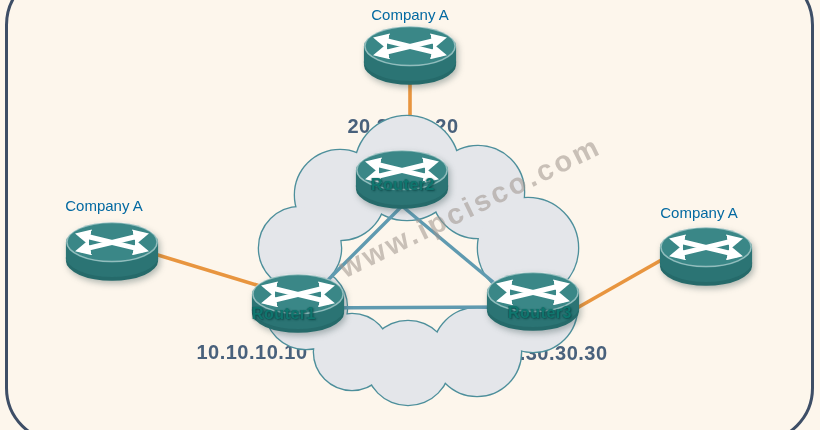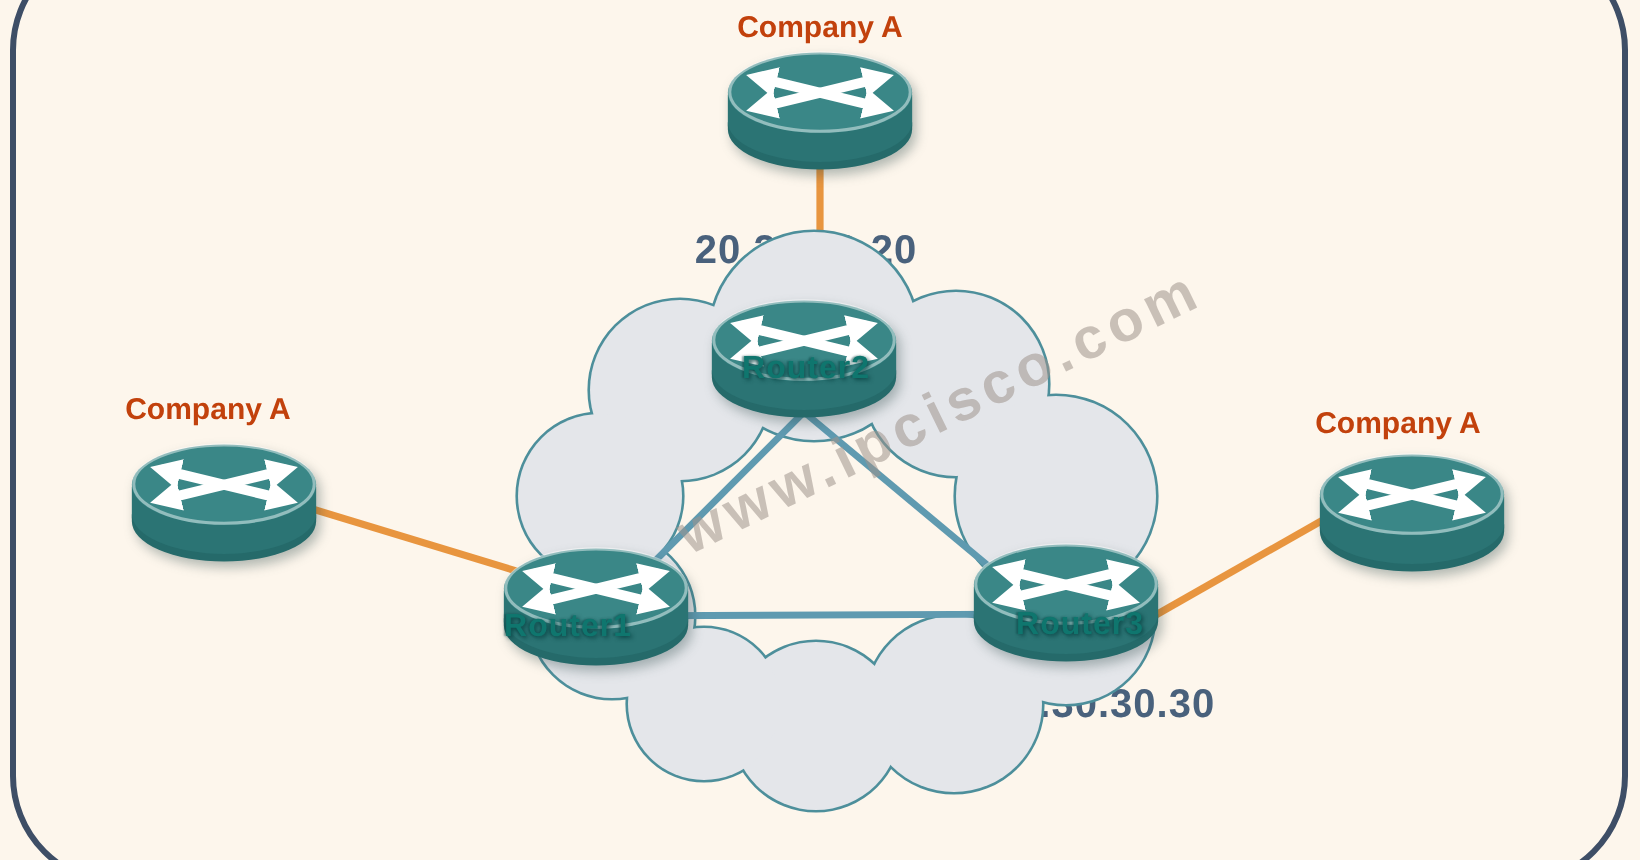--- a/index.html
+++ b/index.html
@@ -8,21 +8,21 @@
     background:#fdf6ec;
     font-family:"Liberation Sans", sans-serif;
   }
   .stage{position:absolute;inset:0;width:820px;height:430px;overflow:hidden;}
   .frame{
     position:absolute;left:5px;top:-30px;width:803px;height:467px;
     border:3px solid #3e4e66;border-radius:55px;background:transparent;
   }
   .layer{position:absolute;left:0;top:0;width:820px;height:430px;pointer-events:none;}
   .label{
-    position:absolute;font-weight:bold;color:#c2410c;font-size:15px;
+    position:absolute;font-weight:normal;color:#0369a1;font-size:15px;
     white-space:nowrap;transform:translate(-50%,-50%);
   }
   .ip{
     position:absolute;font-weight:bold;color:#49617c;font-size:20px;
     white-space:nowrap;transform:translate(-50%,-50%);letter-spacing:.5px;
   }
   .router{
     position:absolute;width:96px;height:64px;
     filter:drop-shadow(2px 3px 3px rgba(40,70,70,.35));
   }
@@ -62,20 +62,21 @@
     </defs>
   </svg>
 
   <svg class="layer" viewBox="0 0 820 430">
     <line x1="410" y1="78" x2="410" y2="165" stroke="#e8953f" stroke-width="3.6"></line>
     <line x1="148" y1="252" x2="306" y2="300" stroke="#e8953f" stroke-width="3.6"></line>
     <line x1="570" y1="312" x2="672" y2="254" stroke="#e8953f" stroke-width="3.6"></line>
   </svg>
 
   <div class="ip" style="left:403px;top:126px;">20.20.20.20</div>
+  <div class="ip" style="left:252px;top:352px;">10.10.10.10</div>
   <div class="ip" style="left:552px;top:353px;">30.30.30.30</div>
 
   <svg class="layer" viewBox="0 0 820 430">
     <g stroke="#4d8f9b" stroke-width="2.6" fill="#e4e6ea">
       <circle cx="340" cy="195" r="45"></circle>
         <circle cx="407" cy="168" r="52"></circle>
       <circle cx="478" cy="192" r="46"></circle>
         <circle cx="528" cy="248" r="50"></circle>
       <circle cx="533" cy="308" r="44"></circle>
         <circle cx="477" cy="352" r="44"></circle>

